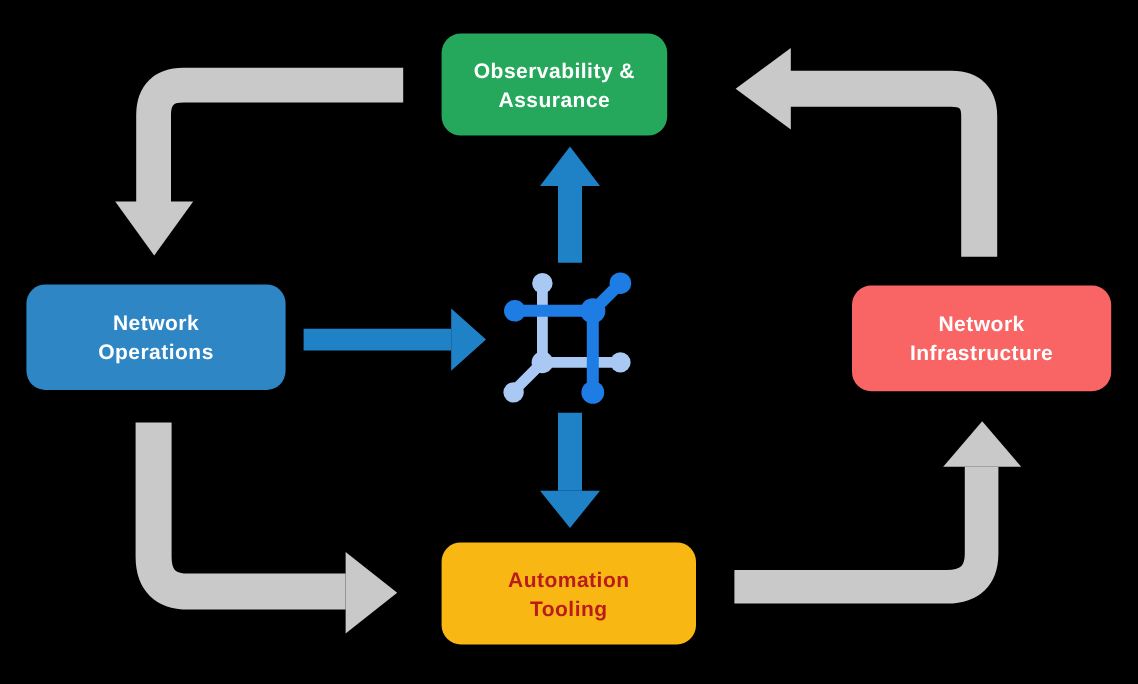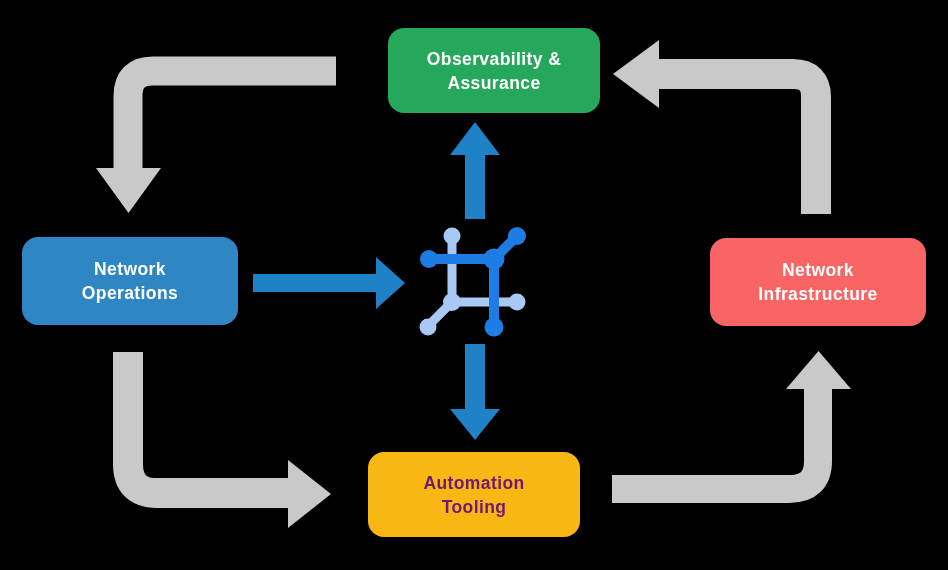--- a/index.html
+++ b/index.html
@@ -32,21 +32,21 @@
     text-align: center;
     box-sizing: border-box;
   }
   .node-label {
     white-space: pre-line;
     font-size: 17.5px;
     line-height: 24px;
     font-weight: 700;
     letter-spacing: 0.4px;
   }
-  .node-observability   { left: 368px; top: 28px;  width: 212px; height: 85px; margin-left: 20px; }
+  .node-observability   { left: 368px; top: 28px;  width: 188px; height: 85px; }
   .node-operations      { left: 22px;  top: 237px; width: 216px; height: 88px; }
   .node-infrastructure  { left: 710px; top: 238px; width: 216px; height: 88px; }
   .node-tooling         { left: 368px; top: 452px; width: 212px; height: 85px; }
 </style>
 </head>
 <body>
 
 <div id="canvas">
 
   <svg id="arrow-layer" viewBox="0 0 948 570" xmlns="http://www.w3.org/2000/svg">
@@ -121,17 +121,17 @@
     <span class="node-label" style="color: rgb(255, 255, 255);">Network
 Operations</span>
   </div>
 
   <div class="node node-infrastructure" style="background: rgb(249, 100, 100);">
     <span class="node-label" style="color: rgb(255, 255, 255);">Network
 Infrastructure</span>
   </div>
 
   <div class="node node-tooling" style="background: rgb(249, 183, 19);">
-    <span class="node-label" style="color: #701a75;">Automation
+    <span class="node-label" style="color: #b91c1c;">Automation
 Tooling</span>
   </div>
 
 </div>
 
 </body></html>

